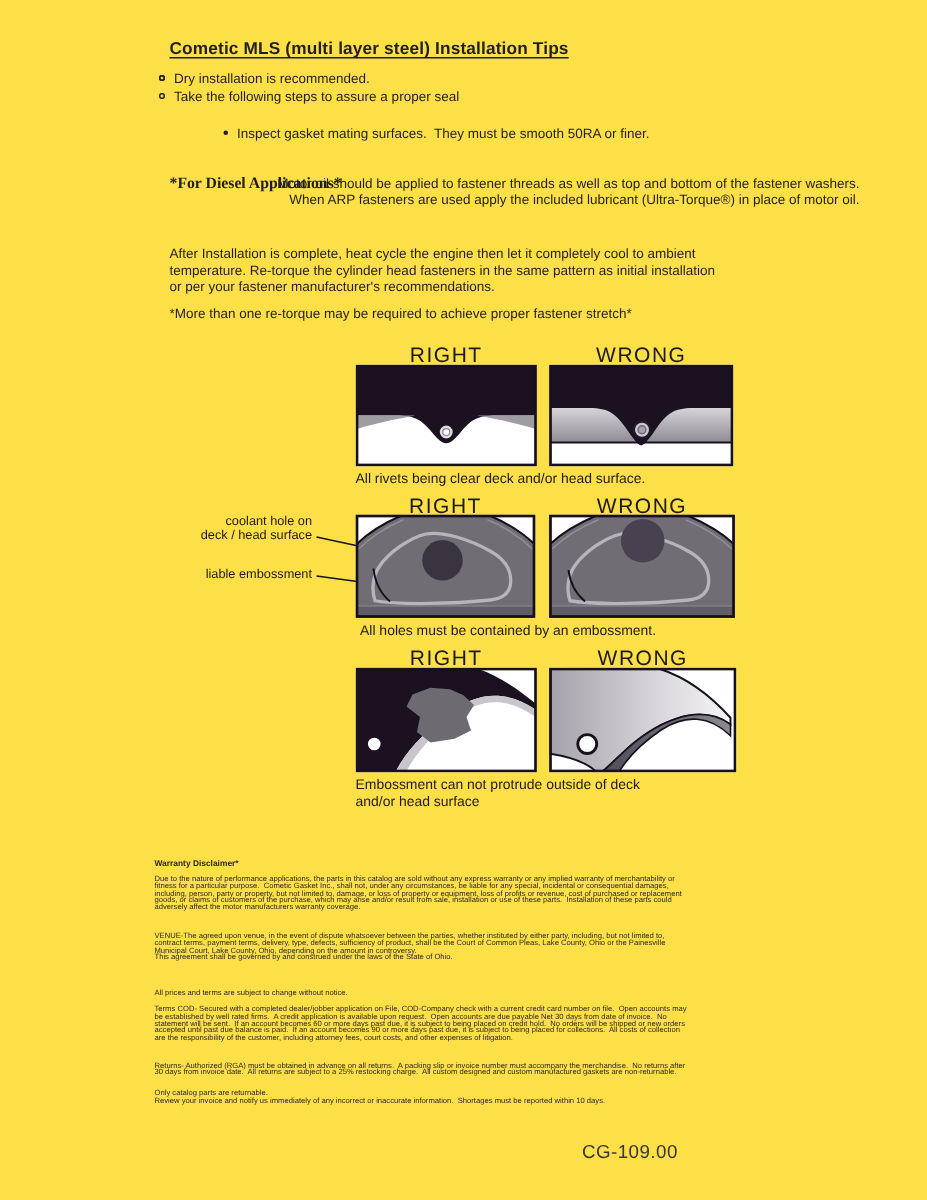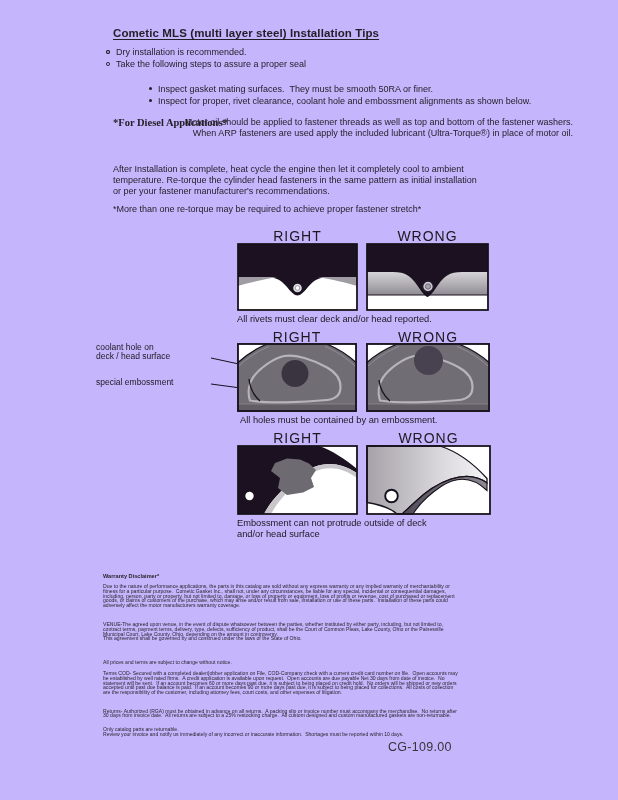--- a/index.html
+++ b/index.html
@@ -1,21 +1,21 @@
 <!DOCTYPE html>
 <html><head>
 <meta charset="utf-8">
 <style>
   * { margin: 0; padding: 0; box-sizing: border-box; }
   html, body { background: #ffffff; }
   .page {
     position: relative;
     width: 618px;
     height: 800px;
-    background: #c4b5fd;
+    background: #fde047;
     font-family: "Liberation Sans", sans-serif;
     color: #221e24;
     overflow: hidden;
   }
   .abs { position: absolute; }
   .pre { white-space: pre-wrap; }
 
   .title {
     font-size: 11.5px;
     font-weight: bold;
@@ -37,41 +37,40 @@
     position: absolute; left: 0px; top: 4.6px;
     width: 3.2px; height: 3.2px;
     background: #221e24; border-radius: 50%;
   }
   .section-head { font-size: 10.5px; font-weight: bold; font-family: Liberation Serif, serif; }
 
   .rw-label {
     font-size: 14px; letter-spacing: 1px; text-align: center; color: #1d191f;
   }
   .caption { font-size: 9.3px; line-height: 10.6px; color: #1d191f; }
-  .diag-label { font-size: 8.5px; line-height: 8.8px; text-align: left; color: #1d191f; }
+  .diag-label { font-size: 8.5px; line-height: 8.8px; text-align: right; color: #1d191f; }
 
   .fineprint { font-size: 5.1px; line-height: 4.78px; color: #2a262b; width: 432px; }
   .fineprint-head { font-size: 5.6px; font-weight: bold; color: #2a262b; }
   .footer-code { font-size: 12.5px; color: #39３5３a; color: #393439; letter-spacing: 0.3px; }
 </style>
 </head>
 <body>
 
 <div class="page">
 
   <div class="abs title" style="left:113px; top:27px;">Cometic MLS (multi layer steel) Installation Tips</div>
 
   <ul class="abs bullets" style="left:105px; top:46px; width:480px;">
     <li><span class="marker-circle"></span></li>
     <li><span class="marker-circle"></span><span>Dry installation is recommended.</span></li>
     <li><span class="marker-circle"></span><span>Take the following steps to assure a proper seal</span></li>
   </ul>
   <ul class="abs sub-bullets" style="left:127px; top:82.5px; width:470px;">
     <li><span class="marker-dot"></span><span class="pre">Inspect gasket mating surfaces.  They must be smooth 50RA or finer.</span></li>
-    <li><span class="marker-dot"></span><span class="pre">Inspect for proper, rivet clearance, coolant hole and embossment alignments as shown below.</span></li>
   </ul>
 
   <div class="abs section-head" style="left:113px; top:117px;">*For Diesel Applications*</div>
   <div class="abs body-txt pre" style="left:113px; top:117px; width:460px;text-align:right;">Motor oil should be applied to fastener threads as well as top and bottom of the fastener washers.
 When ARP fasteners are used apply the included lubricant (Ultra-Torque®) in place of motor oil.</div>
   <div class="abs body-txt" style="left:113px; top:204px; width:460px;">*More than one re-torque may be required to achieve proper fastener stretch*</div>
   <div class="abs body-txt pre" style="left:113px; top:164px; width:460px;">After Installation is complete, heat cycle the engine then let it completely cool to ambient
 temperature. Re-torque the cylinder head fasteners in the same pattern as initial installation
 or per your fastener manufacturer's recommendations.</div>
 
@@ -102,28 +101,28 @@
       <rect x="1" y="29" width="121" height="23" fill="url(#gw1)"></rect>
       <rect x="1" y="52" width="121" height="15" fill="#ffffff"></rect>
       <line x1="1" y1="52" x2="122" y2="52" stroke="#1b1120" stroke-width="1.2"></line>
       <path d="M1,1 H122 V29 H96 C83,29 78.5,33 72,42 C67.5,48.5 64.5,53 61.5,54 C58.5,53 55.5,48.5 51,42 C44.5,33 40,29 27,29 H1 Z" fill="#1b1120"></path>
       <circle cx="62" cy="43.5" r="5.3" fill="#cbc8cf" stroke="#241a2b" stroke-width="1.3"></circle>
       <circle cx="62" cy="43.5" r="2.6" fill="#a5a1aa" stroke="#6f6a78" stroke-width="1"></circle>
       <rect x="1" y="1" width="121" height="66" fill="none" stroke="#17101e" stroke-width="1.8"></rect>
     </svg>
   </div>
 
-  <div class="abs caption" style="left:237px; top:313.5px; width:280px;">All rivets must clear deck and/or head reported.</div>
+  <div class="abs caption" style="left:237px; top:313.5px; width:280px;">All rivets being clear deck and/or head surface.</div>
 
   <div class="abs rw-label" style="left:237px; top:329px; width:120px;">RIGHT</div>
   <div class="abs rw-label" style="left:366px; top:329px; width:124px;">WRONG</div>
 
   <div class="abs diag-label pre" style="left:96px; top:343px; width:112px;">coolant hole on
 deck / head surface</div>
-  <div class="abs diag-label" style="left:96px; top:377.5px; width:112px;">special embossment</div>
+  <div class="abs diag-label" style="left:96px; top:377.5px; width:112px;">liable embossment</div>
 
   <svg class="abs" style="left:206px; top:352px;" width="95" height="45" viewBox="0 0 95 45">
     <line x1="5" y1="6" x2="84" y2="23" stroke="#17111d" stroke-width="1"></line>
     <line x1="5" y1="32" x2="57" y2="39" stroke="#17111d" stroke-width="1"></line>
   </svg>
 
   <div class="abs" style="left:237px; top:343px;">
     <svg width="120" height="69" viewBox="0 0 120 69">
       <rect width="120" height="69" fill="#716d75"></rect>
       <path d="M1,1 H30 C19.5,5.5 9.5,11.5 1,19.5 Z" fill="#ffffff"></path>
@@ -213,15 +212,15 @@
   <div class="abs fineprint pre" style="left:103px; top:671px;">Terms COD- Secured with a completed dealer/jobber application on File, COD-Company check with a current credit card number on file.  Open accounts may
 be established by well rated firms.  A credit application is available upon request.  Open accounts are due payable Net 30 days from date of invoice.  No
 statement will be sent.  If an account becomes 60 or more days past due, it is subject to being placed on credit hold.  No orders will be shipped or new orders
 accepted until past due balance is paid.  If an account becomes 90 or more days past due, it is subject to being placed for collections.  All costs of collection
 are the responsibility of the customer, including attorney fees, court costs, and other expenses of litigation.</div>
   <div class="abs fineprint pre" style="left:103px; top:708.5px;">Returns- Authorized (RGA) must be obtained in advance on all returns.  A packing slip or invoice number must accompany the merchandise.  No returns after
 30 days from invoice date.  All returns are subject to a 25% restocking charge.  All custom designed and custom manufactured gaskets are non-returnable.</div>
   <div class="abs fineprint pre" style="left:103px; top:727px;">Only catalog parts are returnable.
 Review your invoice and notify us immediately of any incorrect or inaccurate information.  Shortages must be reported within 10 days.</div>
 
-  <div class="abs footer-code" style="left:388px; top:740px;">CG-109.00</div>
+  <div class="abs footer-code" style="left:388px; top:761px;">CG-109.00</div>
 
 </div>
 
 </body></html>

